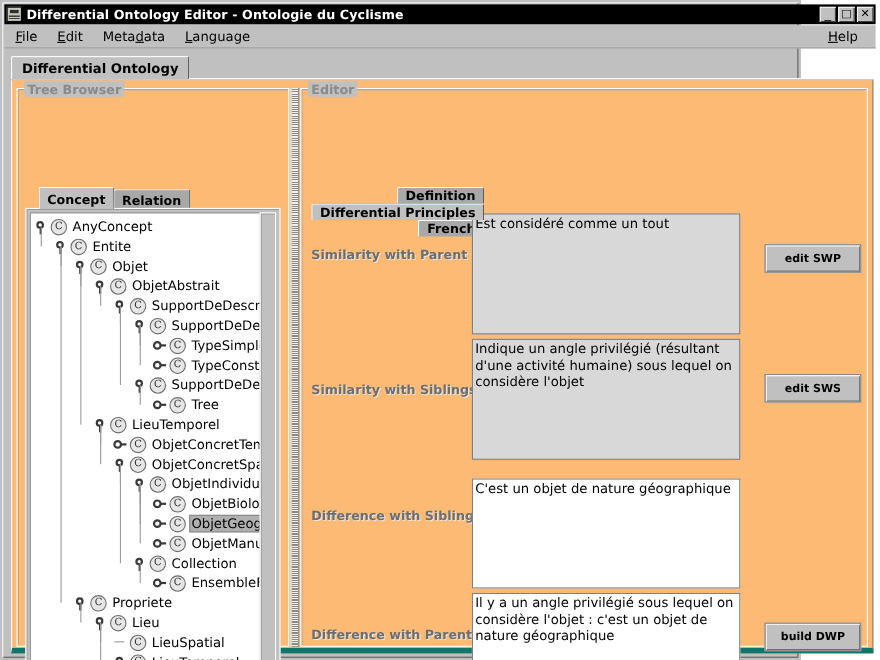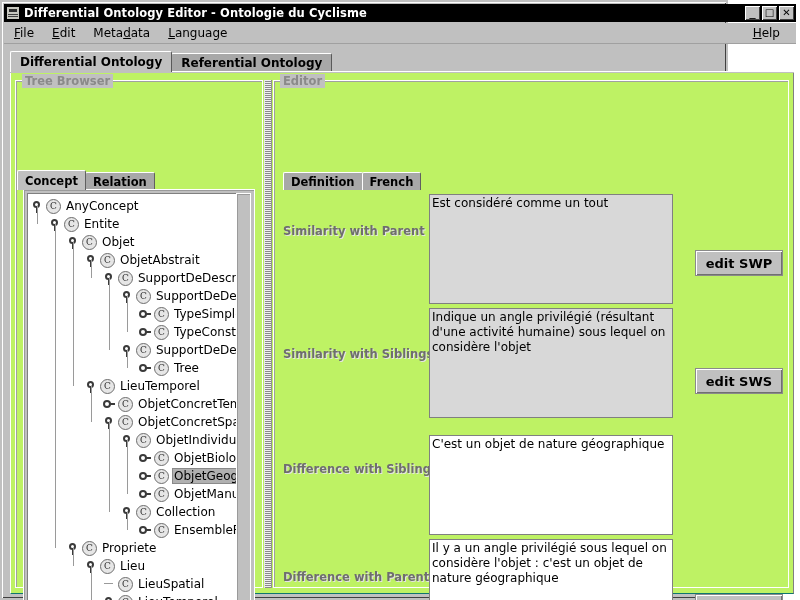--- a/index.html
+++ b/index.html
@@ -126,24 +126,24 @@
     background: #c0c0c0;
     border-top: 1px solid #ffffff;
     box-sizing: border-box;
     z-index: 2;
   }
 
   
   #content {
     position: absolute; left: 8px; top: 70px;
     width: 784px; height: 522px;
-    background: #bef264;
+    background: #fdba74;
     border-left: 1px solid #ffffff;
     border-right: 1px solid #808080;
-    border-bottom: 1px solid #0f766e;
+    border-bottom: 5px solid #0f766e;
     box-sizing: border-box;
   }
 
   
   .group {
     position: absolute;
     border: 1px solid #ffffff;
     box-sizing: border-box;
     box-shadow: inset 1px 1px 0 #a0a0a0;
   }
@@ -187,22 +187,22 @@
     border-top: 1px solid #ffffff;
     border-left: 1px solid #ffffff;
     border-right: 1px solid #606060;
     border-radius: 2px 2px 0 0;
     margin-right: -1px;
     cursor: default; white-space: nowrap;
     box-sizing: border-box;
   }
   .itab.selected { background: #c0c0c0; height: 20px; z-index: 3; }
 
-  #tree-tabs { left: 6px; top: 98px; }
-  #editor-tabs { left: 272px; top: 98px; }
+  #tree-tabs { left: 24px; top: 98px; }
+  #editor-tabs { left: 272px; top: 98px; flex-direction: column; }
 
   
   #tree-pane {
     position: absolute; left: 12px; top: 117px;
     width: 232px; height: 465px;
     background: #c0c0c0;
     border: 1px solid #ffffff;
     box-shadow: inset 1px 1px 0 #9a9a9a;
     box-sizing: border-box;
   }
@@ -316,26 +316,25 @@
     word-wrap: break-word;
   }
   .etext.readonly { background: #d8d8d8; }
   .etext.editable { background: #ffffff; }
   .ebtn {
     position: absolute;
     background: #c0c0c0;
     border: 1px solid #8a8a8a;
     box-shadow: inset 1px 1px 0 #ffffff, inset -1px -1px 0 #707070;
     display: flex; align-items: center; justify-content: center;
-    font-size: 13px; font-weight: bold;
+    font-size: 10px; font-weight: bold;
     color: #000000;
     cursor: default;
     box-sizing: border-box;
     white-space: nowrap;
-    margin-top: 28px;
   }
 </style>
 </head>
 <body>
 
 <div id="window">
 
   <div id="titlebar">
     <div id="titlebar-icon"></div>
     <div id="titlebar-title">Differential Ontology Editor - Ontologie du Cyclisme</div>
@@ -356,23 +355,20 @@
     <div class="menu-item">Meta<u>d</u>ata</div>
     <div class="menu-item"><u>L</u>anguage</div>
     <div class="menu-item" id="menu-help"><u>H</u>elp</div>
   </div>
 
   <div id="tab-underline"></div>
   <div id="tabstrip">
     <div class="tab selected">
         <span>Differential Ontology</span>
       </div>
-    <div class="tab">
-        <span>Referential Ontology</span>
-      </div>
   </div>
 
   <div id="content">
 
     <div class="group" id="group-tree">
       <div class="group-title">Tree Browser</div>
     </div>
 
     <div class="group" id="group-editor">
       <div class="group-title">Editor</div>
@@ -385,20 +381,23 @@
           <span>Concept</span>
         </div>
       <div class="itab">
           <span>Relation</span>
         </div>
     </div>
 
     <div class="innertabs" id="editor-tabs">
       <div class="itab">
           <span>Definition</span>
+        </div>
+      <div class="itab selected">
+          <span>Differential Principles</span>
         </div>
       <div class="itab">
           <span>French</span>
         </div>
     </div>
 
     <div id="tree-pane">
       <div id="tree-viewport">
         <div id="tree-inner">
             <div class="tnode" style="padding-left: 0px;">

